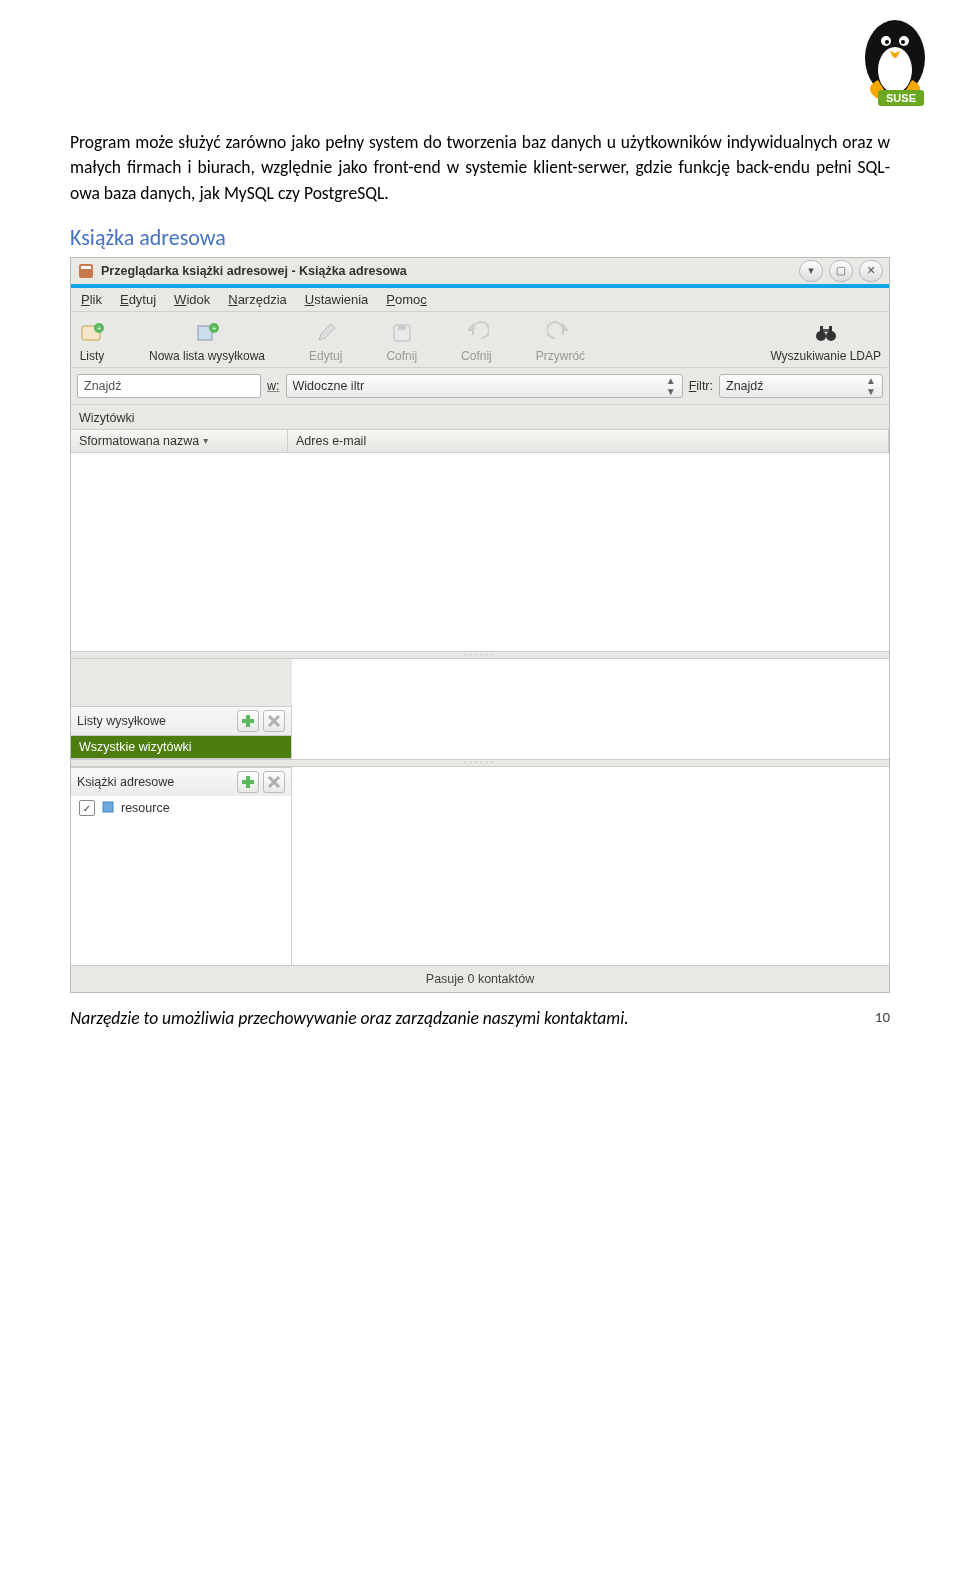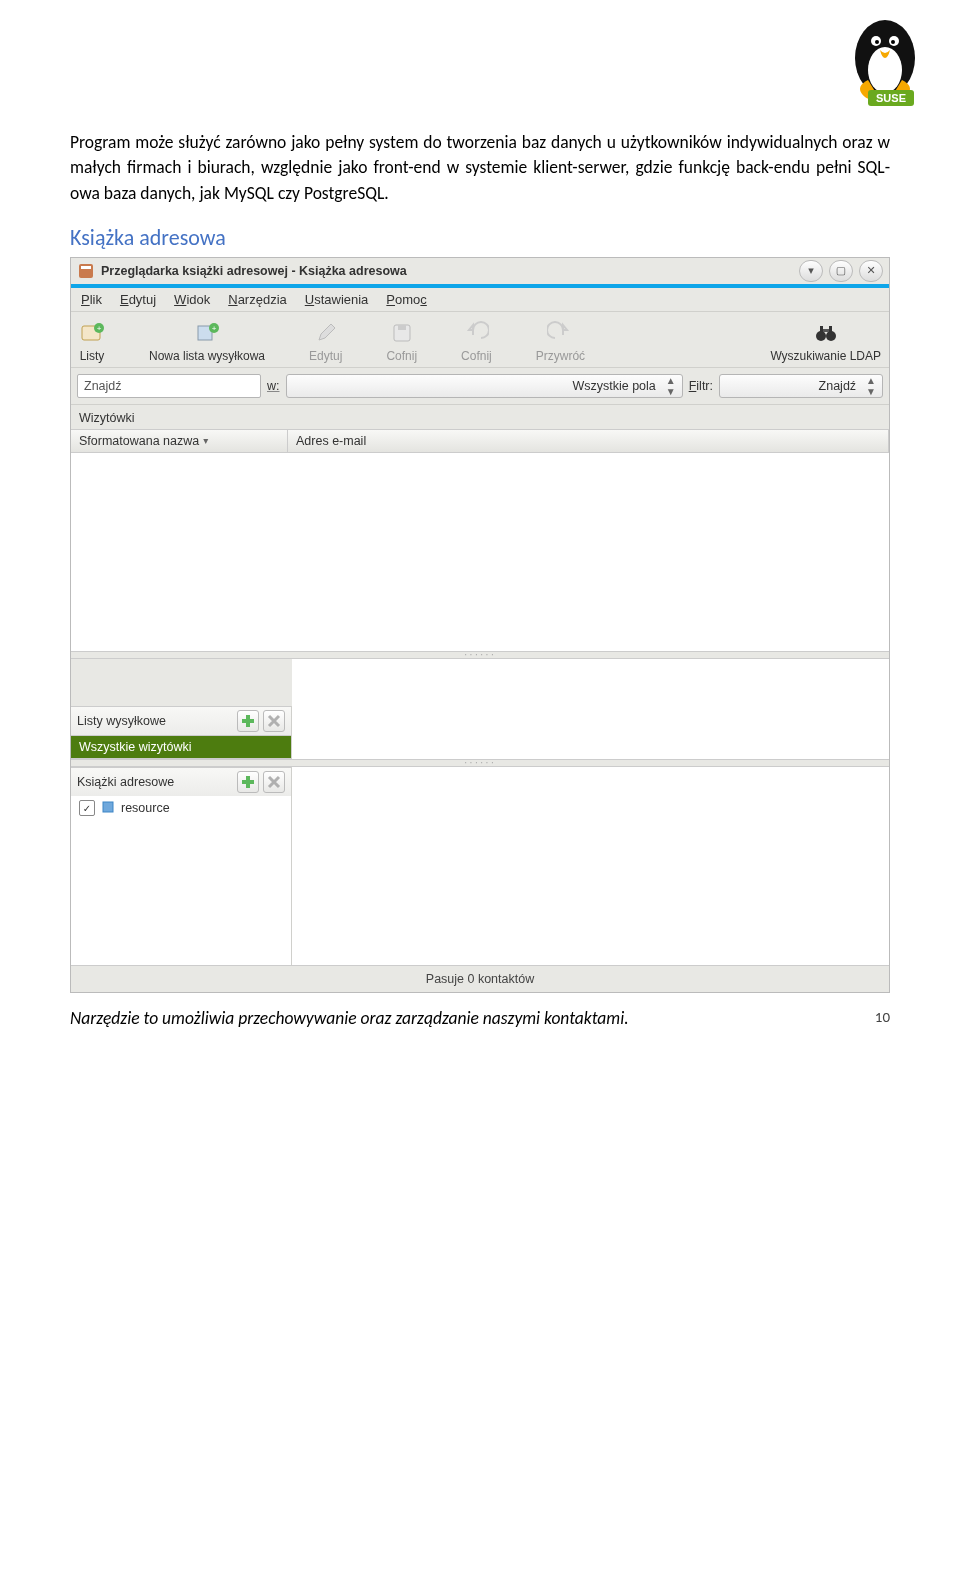--- a/index.html
+++ b/index.html
@@ -8,21 +8,21 @@
     background: #fff;
     color: #000;
     width: 960px;
     padding: 0 70px;
     box-sizing: border-box;
     position: relative;
   }
   .logo {
     position: absolute;
     top: 8px;
-    right: 30px;
+    right: 20px;
     width: 90px;
     height: 100px;
   }
   .body-text {
     font-size: 17.5px;
     line-height: 1.45;
     text-align: justify;
     margin-top: 130px;
   }
   .heading2 {
@@ -83,21 +83,20 @@
     padding: 2px 4px;
   }
   .tb-btn.disabled { color:#999; }
   .tb-icon { width:26px; height:26px; display:flex; align-items:center; justify-content:center; }
   .ss-searchbar {
     display: flex;
     align-items: center;
     gap: 6px;
     padding: 6px 6px;
     border-bottom: 1px solid #d0d0cc;
-    text-align: right;
   }
   .ss-input {
     flex: 1;
     height: 22px;
     background: #fff;
     border: 1px solid #b5b5b5;
     border-radius: 2px;
     padding: 0 6px;
     display:flex; align-items:center;
     color:#555;
@@ -304,21 +303,21 @@
       <span>Wyszukiwanie LDAP</span>
     </div>
   </div>
 
   <div class="ss-searchbar">
     <div class="ss-input" style="flex:0 0 170px">
       <span>Znajdź</span>
     </div>
     <span style="text-decoration:underline; text-decoration-color:#888;">w:</span>
     <div class="ss-combo" style="flex:1">
-      <span style="flex:1">Wszystkie pola</span>
+      <span style="flex:1">Widoczne iltr</span>
       <span class="spin">▲<br>▼</span>
     </div>
     <span><u>F</u>iltr:</span>
     <div class="ss-combo" style="width:150px">
       <span style="flex:1">Znajdź</span>
       <span class="spin">▲<br>▼</span>
     </div>
   </div>
 
   <div class="ss-body">

